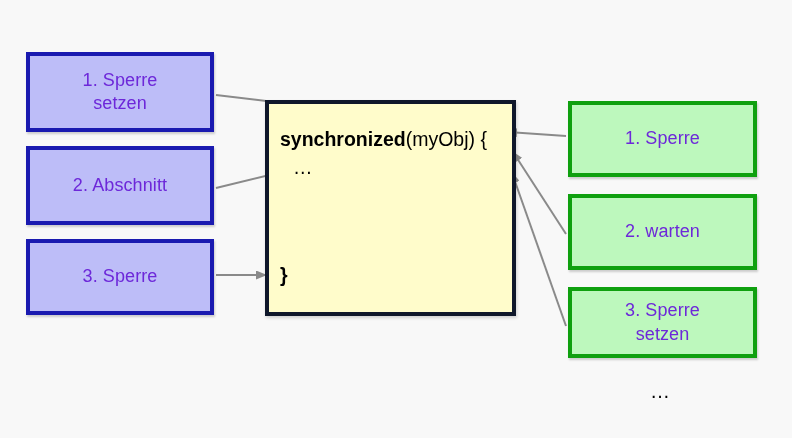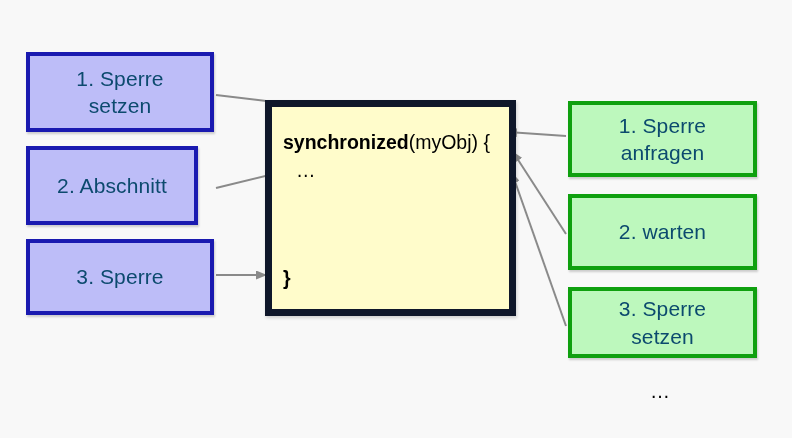--- a/index.html
+++ b/index.html
@@ -31,22 +31,22 @@
 
   
   .box {
     position: absolute;
     box-sizing: border-box;
     display: flex;
     flex-direction: column;
     align-items: center;
     justify-content: center;
     text-align: center;
-    color: #0c4a6e;
-    font-size: 21px;
+    color: #6d28d9;
+    font-size: 18px;
     line-height: 1.30;
     letter-spacing: 0.1px;
     box-shadow: 1px 2px 2px rgba(0,0,0,0.18);
   }
   .box .line {
     display: block;
     white-space: nowrap;
   }
 
   .box-blue {
@@ -56,21 +56,21 @@
   .box-green {
     background: #bdf8bd;
     border: 4px solid #0fa00f;
   }
 
   
   .code-box {
     position: absolute;
     box-sizing: border-box;
     background: #fffccb;
-    border: 7px solid #0f172a;
+    border: 4px solid #0f172a;
     box-shadow: 1px 2px 3px rgba(0,0,0,0.16);
   }
   .code-text {
     position: absolute;
     left: 11px;
     top: 22px;
     font-size: 19.5px;
     line-height: 1.42;
     color: #000000;
     white-space: nowrap;
@@ -114,39 +114,38 @@
     <line x1="566" y1="136" x2="507" y2="132" stroke="#8a8a8a" stroke-width="2" marker-end="url(#ah)"></line>
     <line x1="566" y1="234" x2="513" y2="152" stroke="#8a8a8a" stroke-width="2" marker-end="url(#ah)"></line>
     <line x1="566" y1="326" x2="512" y2="173" stroke="#8a8a8a" stroke-width="2" marker-end="url(#ah)"></line>
   </svg>
 
   <div class="box box-blue" style="left:26px; top:52px; width:188px; height:80px;">
     <span class="line">1. Sperre</span>
     <span class="line">setzen</span>
   </div>
 
-  <div class="box box-blue" style="left:26px; top:146px; width:172px; height:79px;">
+  <div class="box box-blue" style="left:26px; top:146px; width:188px; height:79px;">
     <span class="line">2. Abschnitt</span>
   </div>
 
   <div class="box box-blue" style="left:26px; top:239px; width:188px; height:76px;">
     <span class="line">3. Sperre</span>
   </div>
 
   <div class="code-box" style="left:265px; top:100px; width:251px; height:216px;">
     <div class="code-text">
       <span class="code-line"><span class="kw">synchronized</span><span>(myObj) {</span></span>
       <span class="code-line indent">…</span>
     </div>
     <div class="code-close">}</div>
   </div>
 
   <div class="box box-green" style="left:568px; top:101px; width:189px; height:76px;">
     <span class="line">1. Sperre</span>
-    <span class="line">anfragen</span>
   </div>
 
   <div class="box box-green" style="left:568px; top:194px; width:189px; height:76px;">
     <span class="line">2. warten</span>
   </div>
 
   <div class="box box-green" style="left:568px; top:287px; width:189px; height:71px;">
     <span class="line">3. Sperre</span>
     <span class="line">setzen</span>
   </div>

